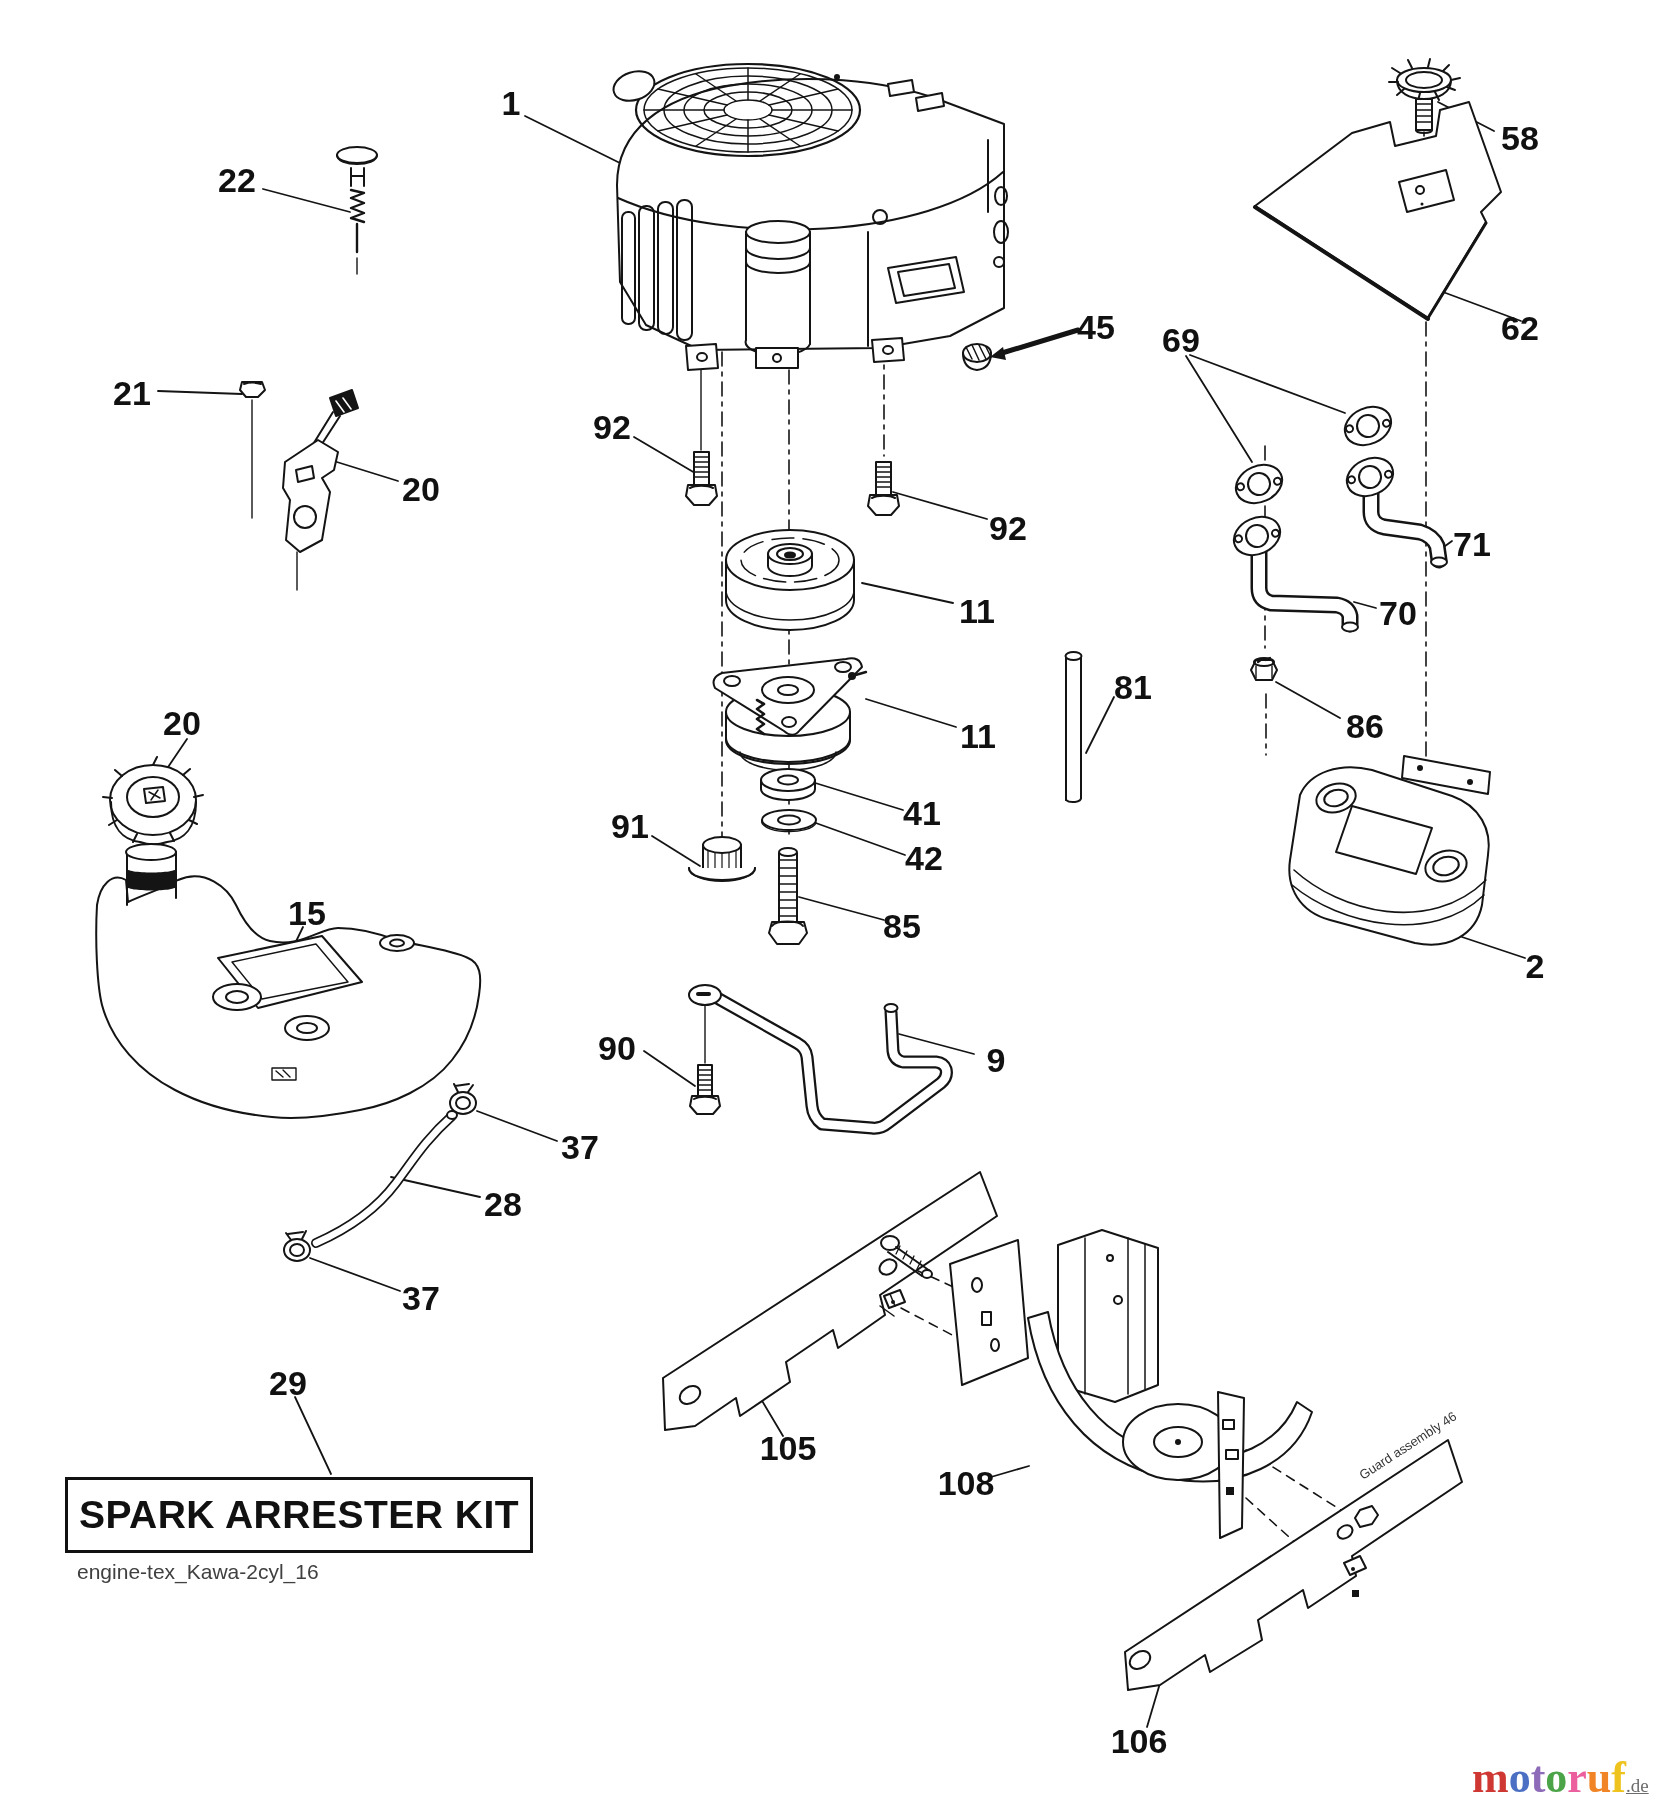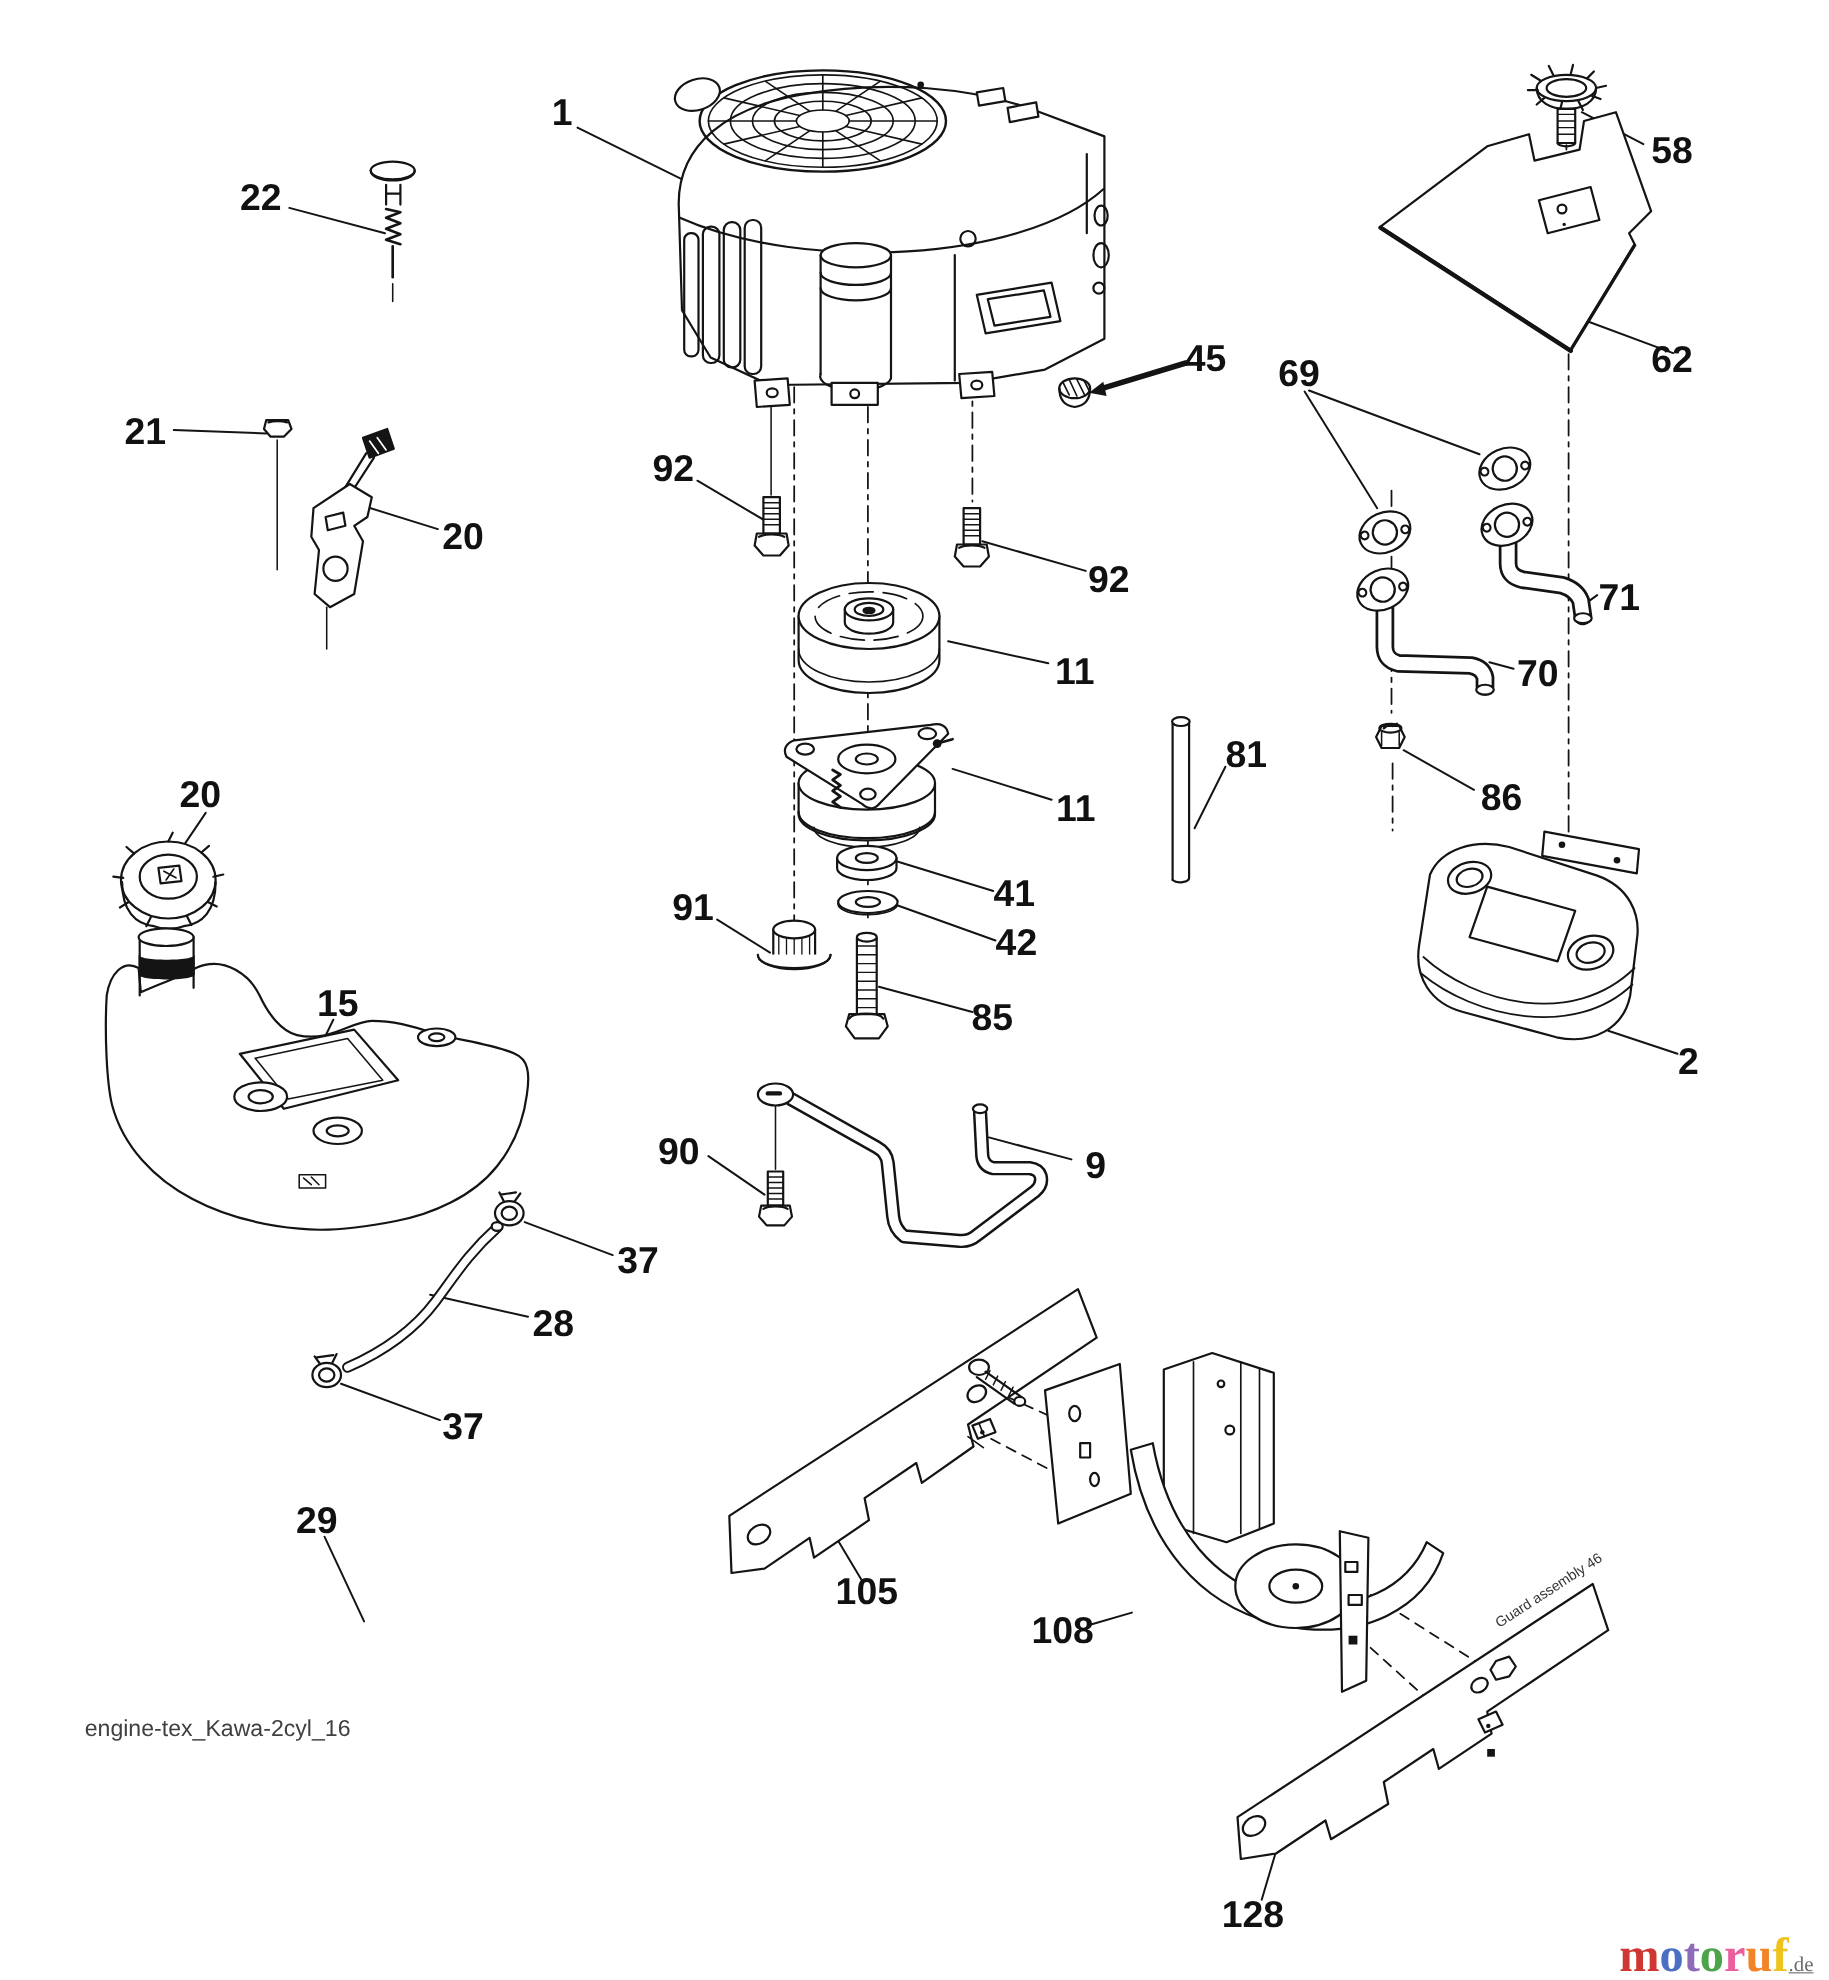--- a/index.html
+++ b/index.html
@@ -442,21 +442,24 @@
 <div class="plabel" style="left:1520px;top:138px">58</div>
 <div class="plabel" style="left:1520px;top:328px">62</div>
 <div class="plabel" style="left:1181px;top:340px">69</div>
 <div class="plabel" style="left:1472px;top:544px">71</div>
 <div class="plabel" style="left:1398px;top:613px">70</div>
 <div class="plabel" style="left:1365px;top:726px">86</div>
 <div class="plabel" style="left:1133px;top:687px">81</div>
 <div class="plabel" style="left:1535px;top:966px">2</div>
 <div class="plabel" style="left:788px;top:1448px">105</div>
 <div class="plabel" style="left:966px;top:1483px">108</div>
-<div class="plabel" style="left:1139px;top:1741px">128</div>
-
+<div class="plabel" style="left:1139px;top:1741px">106</div>
+
+<div id="kitbox">
+  <span>SPARK ARRESTER KIT</span>
+</div>
 <div id="caption">engine-tex_Kawa-2cyl_16</div>
 
 <div id="watermark">
   <span style="color: rgb(207, 56, 50);">m</span><span style="color: rgb(74, 111, 195);">o</span><span style="color: rgb(142, 107, 184);">t</span><span style="color: rgb(76, 164, 72);">o</span><span style="color: rgb(236, 95, 159);">r</span><span style="color: rgb(240, 132, 38);">u</span><span style="color: rgb(239, 195, 29);">f</span><span class="suffix" style="color: rgb(107, 107, 107);">.de</span>
 </div>
 
 </div>
 
 </body></html>

